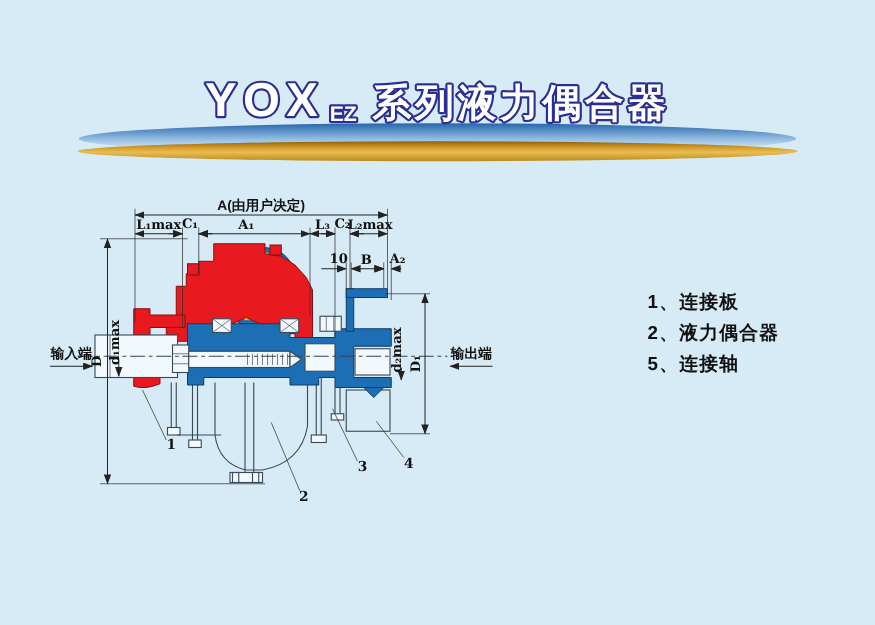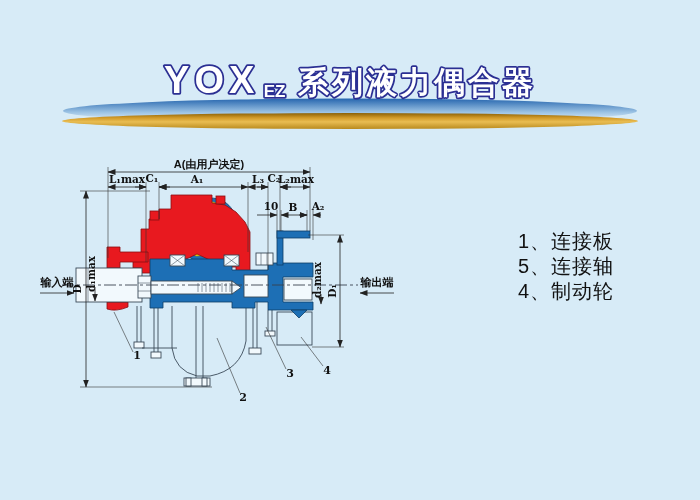--- a/index.html
+++ b/index.html
@@ -4,21 +4,21 @@
 <style>
   html,body{margin:0;padding:0;}
   body{
     width:700px;height:500px;overflow:hidden;position:relative;
     background:#d7ebf7;
     font-family:"Liberation Sans","DejaVu Sans",sans-serif;
   }
   .layer{position:absolute;left:0;top:0;}
   #legend{
     position:absolute;left:518px;top:229px;
-    font-size:20px;font-weight:400;color:#111;
+    font-size:15px;font-weight:700;color:#111;
     letter-spacing:1px;line-height:25px;white-space:nowrap;
   }
   #legend div{height:25px;}
   svg text{user-select:none;}
   .dimtxt{font-family:"DejaVu Serif","Liberation Serif",serif;font-size:10.5px;font-weight:700;fill:#111;}
   .dimtxt-cn{font-family:"Liberation Sans","DejaVu Sans",sans-serif;font-size:11px;font-weight:700;fill:#111;}
   .callout{font-family:"DejaVu Serif","Liberation Serif",serif;font-size:11px;font-weight:700;fill:#111;}
   .dline{stroke:#222;stroke-width:0.8;fill:none;}
   .tick{stroke:#333;stroke-width:0.6;fill:none;}
   .outline{stroke:#3a4a58;stroke-width:0.9;fill:none;}
@@ -170,15 +170,15 @@
     <path class="tick" d="M133,352 L114,312 M240,393 L217,338 M286,369 L266,327 M323,366 L301,337"></path>
     <text class="callout" x="137" y="359" text-anchor="middle">1</text>
     <text class="callout" x="243" y="401" text-anchor="middle">2</text>
     <text class="callout" x="290" y="377" text-anchor="middle">3</text>
     <text class="callout" x="327" y="374" text-anchor="middle">4</text>
   </g>
 </svg>
 
 <div id="legend">
   <div>1、连接板</div>
+  <div>2、液力偶合器</div>
   <div>5、连接轴</div>
-  <div>4、制动轮</div>
 </div>
 
 </body></html>

